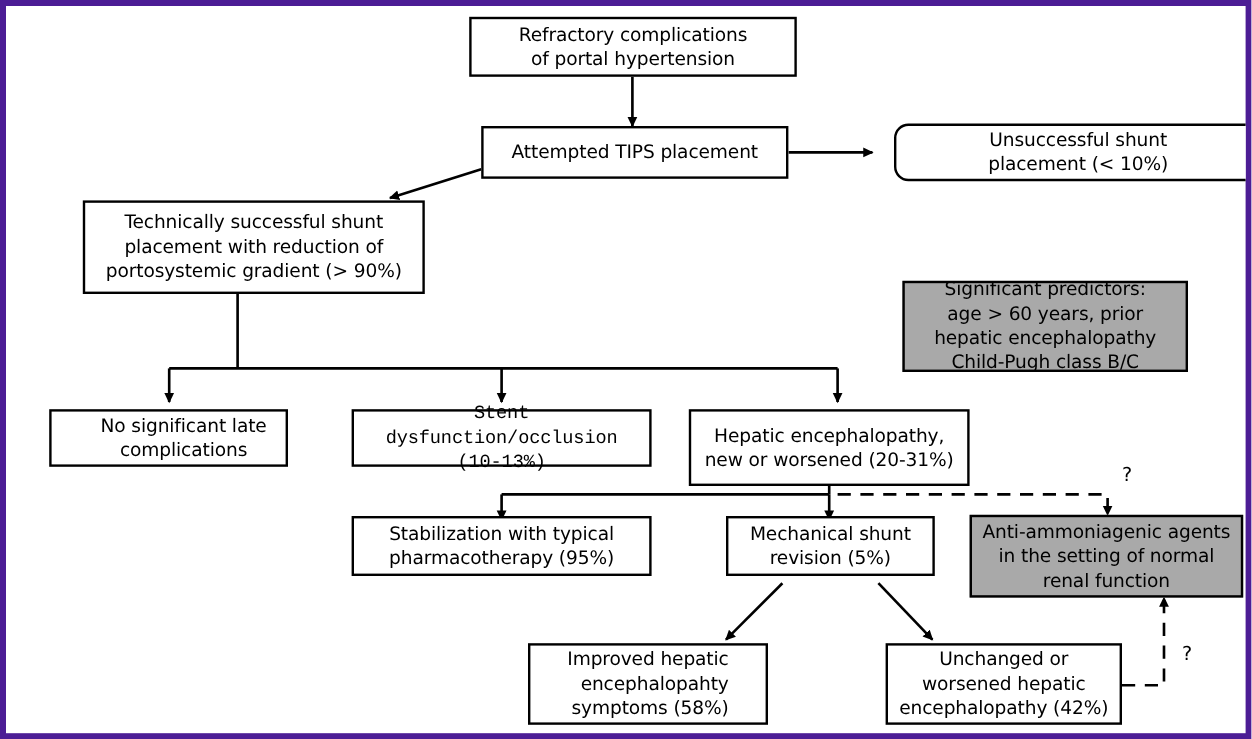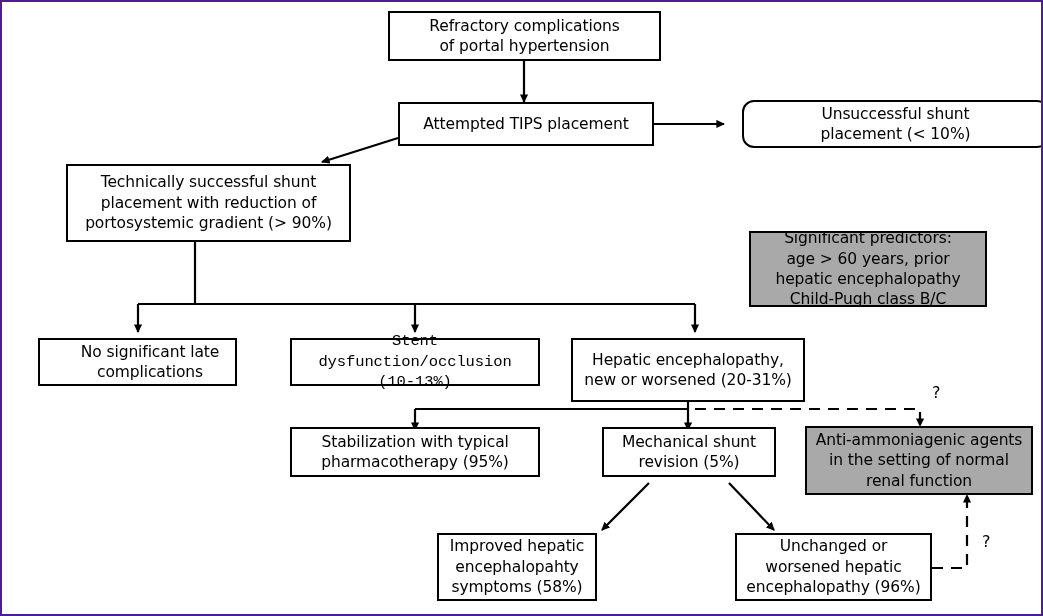--- a/index.html
+++ b/index.html
@@ -8,21 +8,21 @@
     background: #ffffff;
   }
   body {
     font-family: "DejaVu Sans", sans-serif;
   }
   #canvas {
     position: relative;
     width: 1043px;
     height: 616px;
     background: #ffffff;
-    border: 2px solid #4c1d95;
+    border: 5px solid #4c1d95;
     box-sizing: border-box;
     overflow: hidden;
   }
   #edges {
     position: absolute;
     left: 0;
     top: 0;
     width: 1043px;
     height: 616px;
     pointer-events: none;
@@ -129,46 +129,46 @@
   <div class="node" style="left:288px; top:336px; width:250px; height:48px;font-family:Liberation Mono, monospace;">
     <span class="txt">Stent dysfunction/occlusion
 (10-13%)</span>
   </div>
 
   <div class="node" style="left:569px; top:336px; width:234px; height:64px;">
     <span class="txt">Hepatic encephalopathy,
 new or worsened (20-31%)</span>
   </div>
 
-  <div class="node" style="left:288px; top:425px; width:250px; height:50px;text-align:right;">
+  <div class="node" style="left:288px; top:425px; width:250px; height:50px;">
     <span class="txt">Stabilization with typical
 pharmacotherapy (95%)</span>
   </div>
 
   <div class="node" style="left:600px; top:425px; width:174px; height:50px;">
     <span class="txt">Mechanical shunt
 revision (5%)</span>
   </div>
 
   <div class="node shaded" style="left:803px; top:424px; width:228px; height:69px;">
     <span class="txt">Anti-ammoniagenic agents
 in the setting of normal
 renal function</span>
   </div>
 
-  <div class="node" style="left:435px; top:531px; width:160px; height:68px;">
+  <div class="node" style="left:435px; top:531px; width:200px; height:68px;text-align:right;">
     <span class="txt">Improved hepatic
 encephalopahty
 symptoms (58%)</span>
   </div>
 
   <div class="node" style="left:733px; top:531px; width:197px; height:68px;">
     <span class="txt">Unchanged or
 worsened hepatic
-encephalopathy (96%)</span>
+encephalopathy (42%)</span>
   </div>
 
   <div class="qmark" style="left:930px; top:381px;">
     <span>?</span>
   </div>
 
   <div class="qmark" style="left:980px; top:530px;">
     <span>?</span>
   </div>
 

